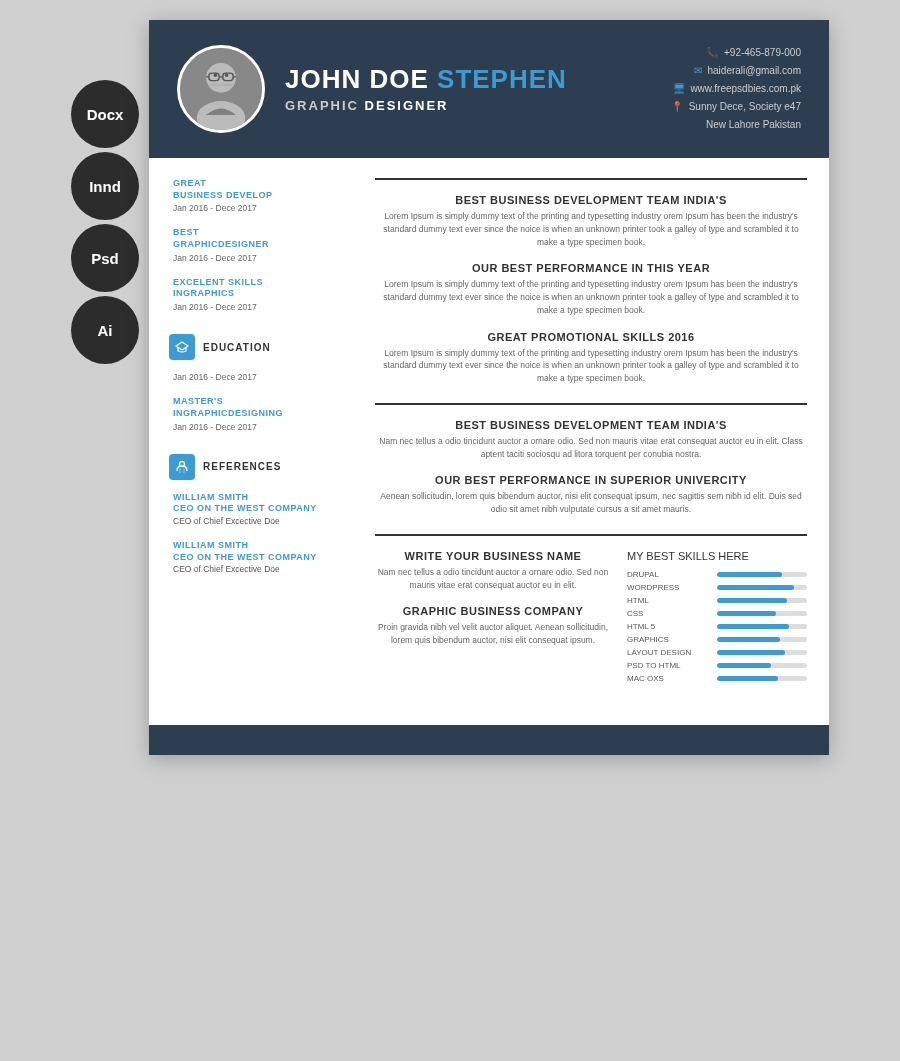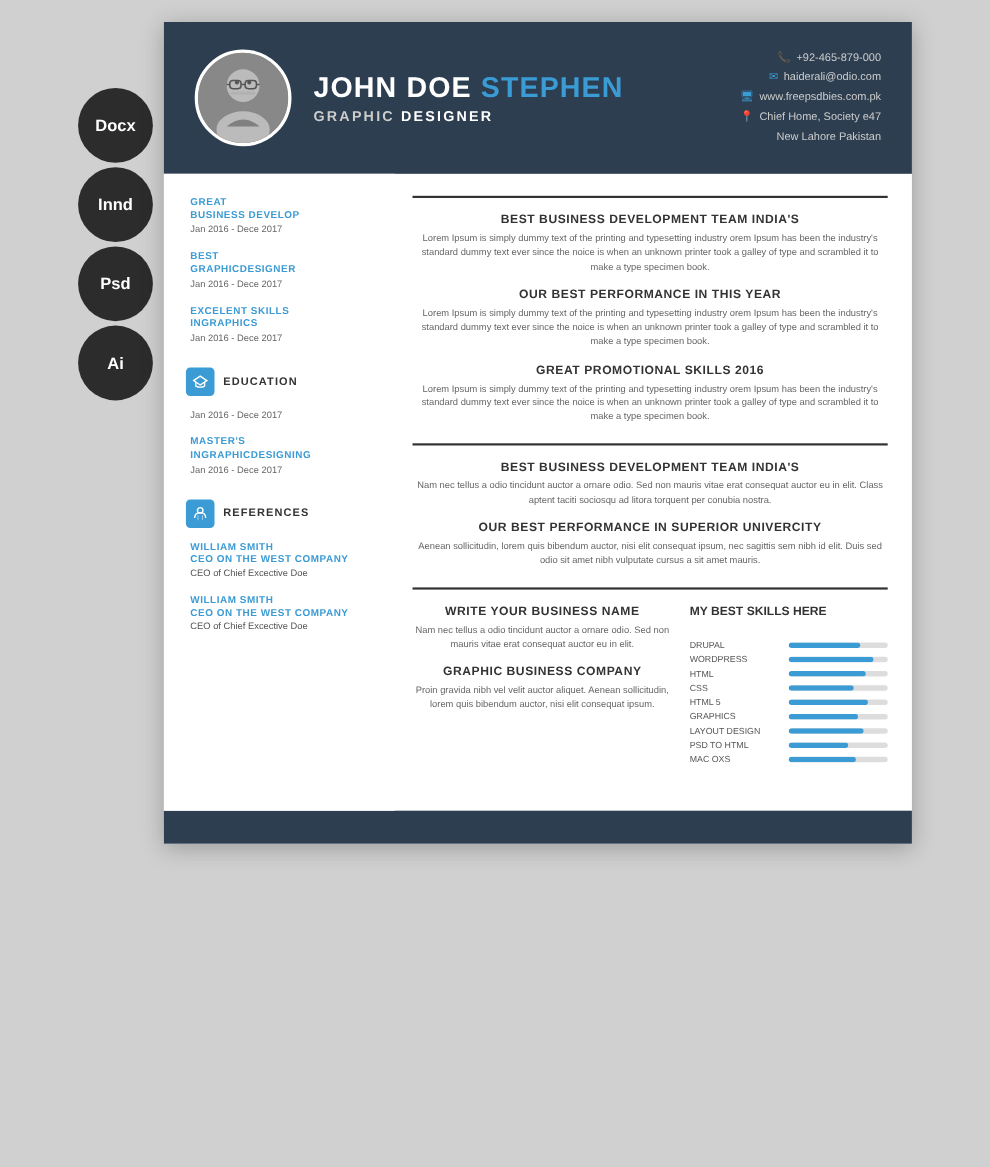--- a/index.html
+++ b/index.html
@@ -244,24 +244,24 @@
     .biz-col {
       flex: 1;
     }
 
     .skills-col {
       width: 180px;
     }
 
     .skills-title {
       font-size: 11px;
-      font-weight: 700;
+      font-weight: 400;
       color: #333;
       text-transform: uppercase;
-      margin-bottom: 20px;
+      margin-bottom: 8px;
     }
 
     .skill-row {
       display: flex;
       align-items: center;
       gap: 20px;
       margin-bottom: 4px;
     }
 
     .skill-label {
@@ -336,29 +336,29 @@
         </div>
       </div>
 
       <div class="contact-info">
         <div>
           <span class="contact-icon">📞</span>
           <span>+92-465-879-000</span>
         </div>
         <div>
           <span class="contact-icon">✉</span>
-          <span>haiderali@odio.com</span>
+          <span>haiderali@gmail.com</span>
         </div>
         <div>
           <span class="contact-icon">🖥</span>
           <span>www.freepsdbies.com.pk</span>
         </div>
         <div>
           <span class="contact-icon">📍</span>
-          <span>Chief Home, Society e47</span>
+          <span>Sunny Dece, Society e47</span>
         </div>
         <div>
           <span>New Lahore Pakistan</span>
         </div>
       </div>
     </div>
 
     <div class="resume-body">
 
       <div class="left-col">

